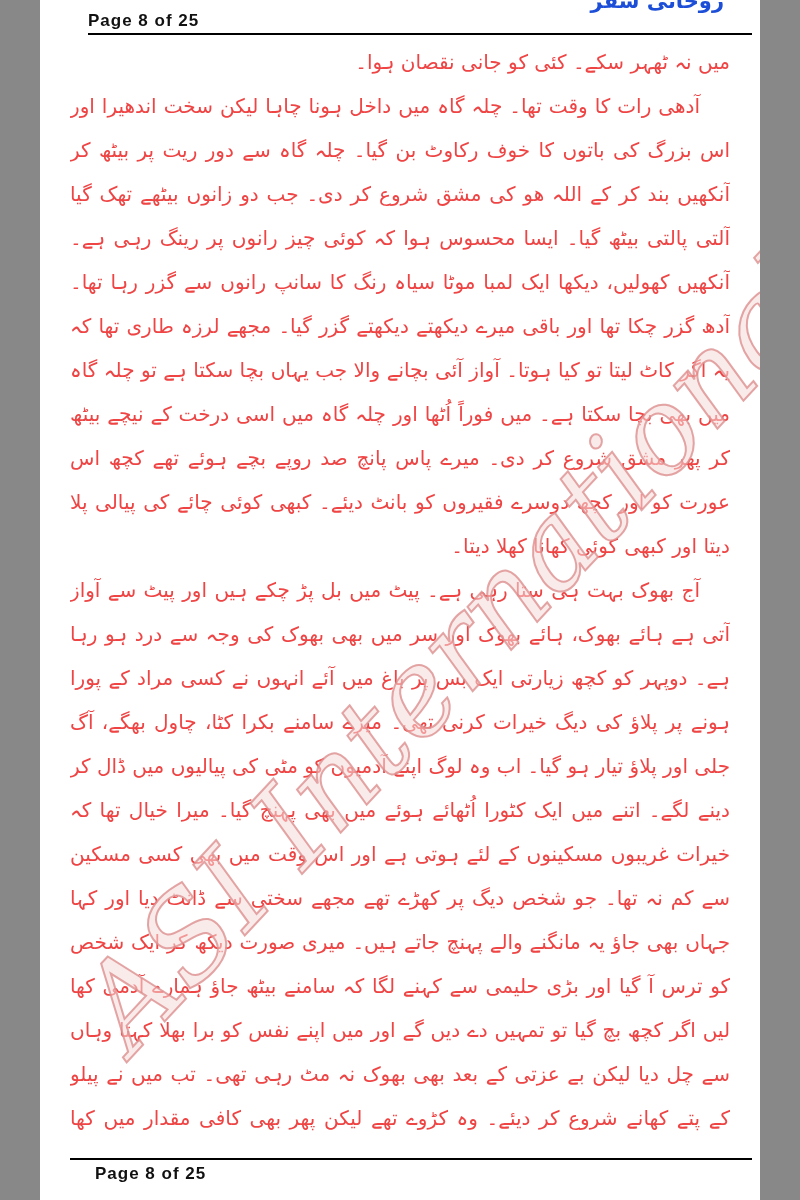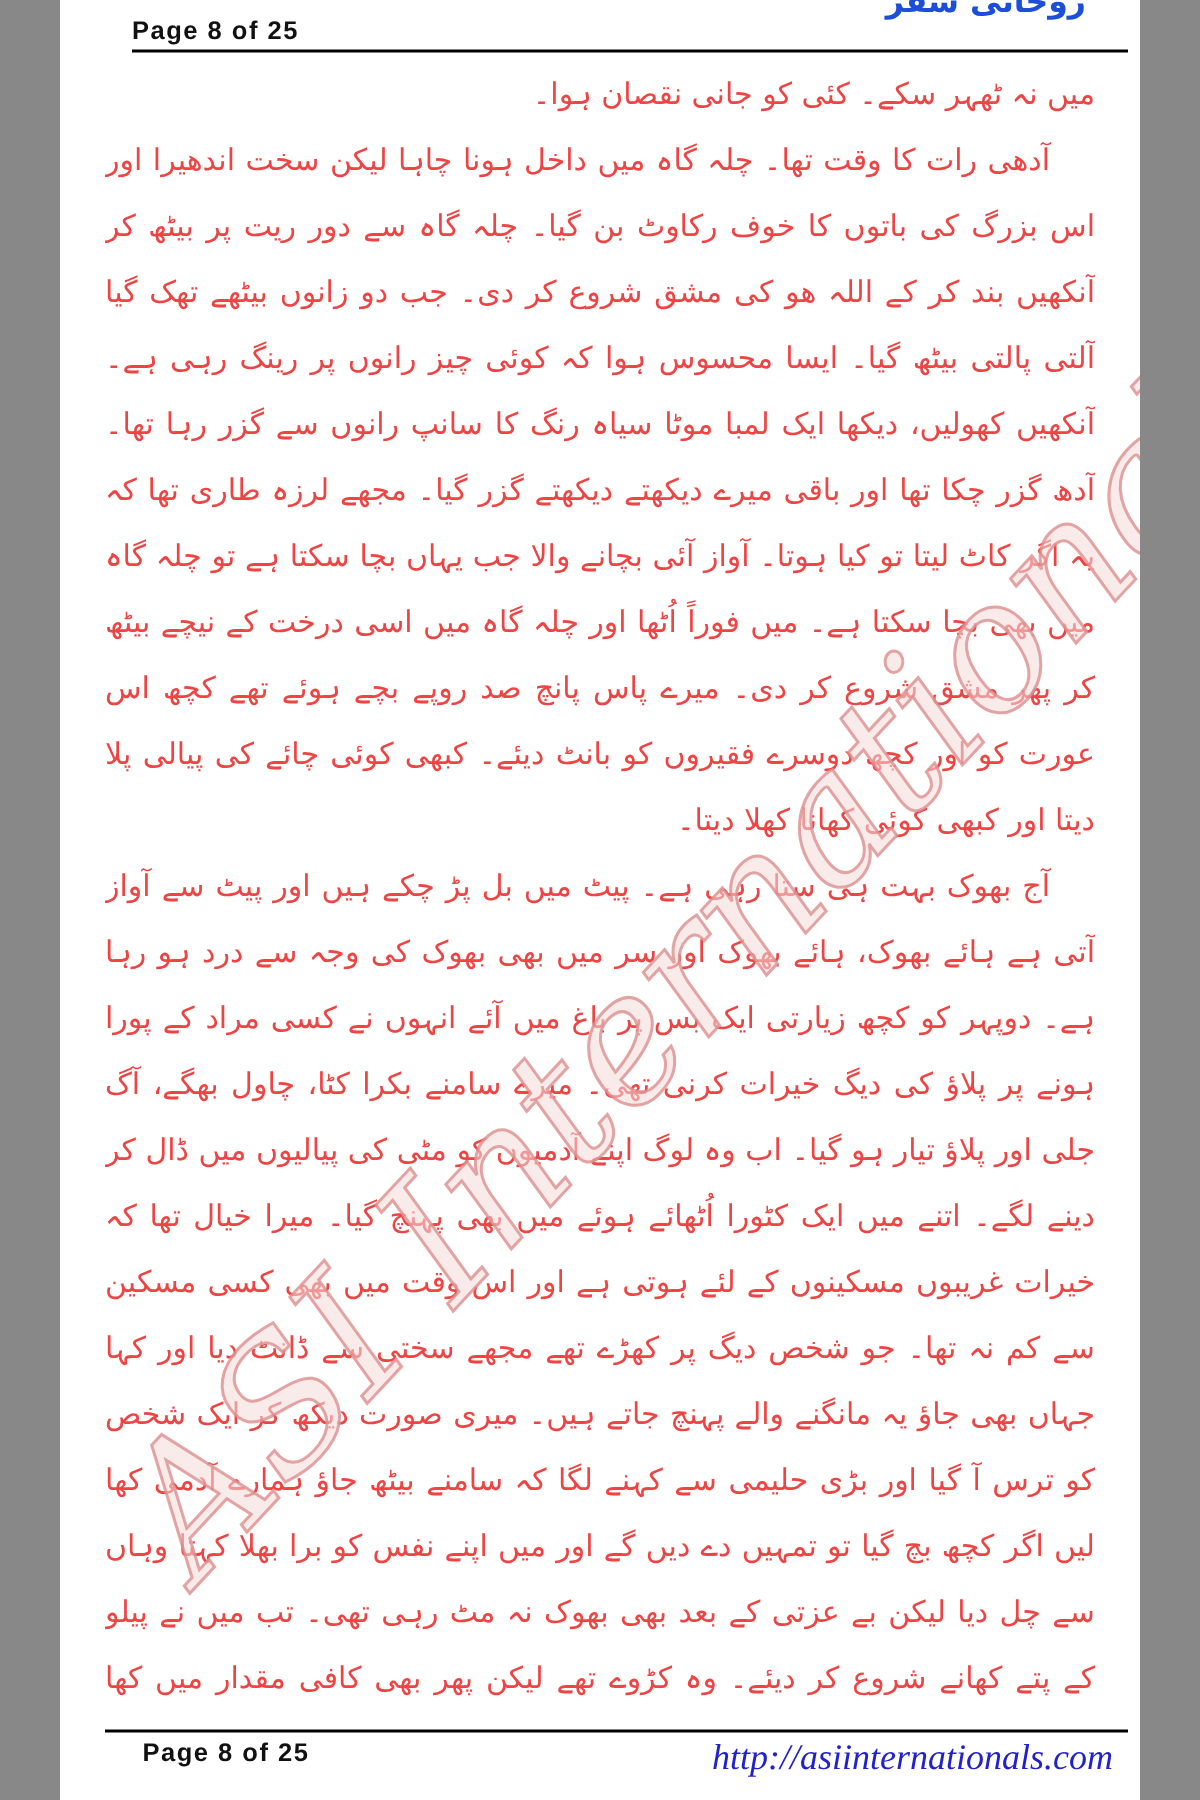--- a/index.html
+++ b/index.html
@@ -87,16 +87,15 @@
 
   <div class="body-text">
     <p class="no-indent">میں نہ ٹھہر سکے۔ کئی کو جانی نقصان ہوا۔</p>
     <p>آدھی رات کا وقت تھا۔ چلہ گاہ میں داخل ہونا چاہا لیکن سخت اندھیرا اور اس بزرگ کی باتوں کا خوف رکاوٹ بن گیا۔ چلہ گاہ سے دور ریت پر بیٹھ کر آنکھیں بند کر کے اللہ ھو کی مشق شروع کر دی۔ جب دو زانوں بیٹھے تھک گیا آلتی پالتی بیٹھ گیا۔ ایسا محسوس ہوا کہ کوئی چیز رانوں پر رینگ رہی ہے۔ آنکھیں کھولیں، دیکھا ایک لمبا موٹا سیاہ رنگ کا سانپ رانوں سے گزر رہا تھا۔ آدھ گزر چکا تھا اور باقی میرے دیکھتے دیکھتے گزر گیا۔ مجھے لرزہ طاری تھا کہ یہ اگر کاٹ لیتا تو کیا ہوتا۔ آواز آئی بچانے والا جب یہاں بچا سکتا ہے تو چلہ گاہ میں بھی بچا سکتا ہے۔ میں فوراً اُٹھا اور چلہ گاہ میں اسی درخت کے نیچے بیٹھ کر پھر مشق شروع کر دی۔ میرے پاس پانچ صد روپے بچے ہوئے تھے کچھ اس عورت کو اور کچھ دوسرے فقیروں کو بانٹ دیئے۔ کبھی کوئی چائے کی پیالی پلا دیتا اور کبھی کوئی کھانا کھلا دیتا۔</p>
     <p>آج بھوک بہت ہی ستا رہی ہے۔ پیٹ میں بل پڑ چکے ہیں اور پیٹ سے آواز آتی ہے ہائے بھوک، ہائے بھوک اور سر میں بھی بھوک کی وجہ سے درد ہو رہا ہے۔ دوپہر کو کچھ زیارتی ایک بس پر باغ میں آئے انہوں نے کسی مراد کے پورا ہونے پر پلاؤ کی دیگ خیرات کرنی تھی۔ میرے سامنے بکرا کٹا، چاول بھگے، آگ جلی اور پلاؤ تیار ہو گیا۔ اب وہ لوگ اپنے آدمیوں کو مٹی کی پیالیوں میں ڈال کر دینے لگے۔ اتنے میں ایک کٹورا اُٹھائے ہوئے میں بھی پہنچ گیا۔ میرا خیال تھا کہ خیرات غریبوں مسکینوں کے لئے ہوتی ہے اور اس وقت میں بھی کسی مسکین سے کم نہ تھا۔ جو شخص دیگ پر کھڑے تھے مجھے سختی سے ڈانٹ دیا اور کہا جہاں بھی جاؤ یہ مانگنے والے پہنچ جاتے ہیں۔ میری صورت دیکھ کر ایک شخص کو ترس آ گیا اور بڑی حلیمی سے کہنے لگا کہ سامنے بیٹھ جاؤ ہمارے آدمی کھا لیں اگر کچھ بچ گیا تو تمہیں دے دیں گے اور میں اپنے نفس کو برا بھلا کہتا وہاں سے چل دیا لیکن بے عزتی کے بعد بھی بھوک نہ مٹ رہی تھی۔ تب میں نے پیلو کے پتے کھانے شروع کر دیئے۔ وہ کڑوے تھے لیکن پھر بھی کافی مقدار میں کھا گیا۔ اب پتوں کی وجہ سے زبان پر چھالے پڑ گئے۔ تیسرے دن مستانی نے کچھ سوکھے ٹکڑے دیئے لیکن چبائے نہ جا سکے۔ مستانی کا حال بھی میری ہی طرح تھا، اگر کوئی زیارتی دو چار روپے دے جاتا تو وہ دکان سے آٹا لے آتی اور جب کہیں سے کچھ نہ ملتا تو بھوک ستاتی۔ دو تین دن تک تو برداشت کرتی آخر گودڑی اُٹھاتی اور کسی نہ کسی گاؤں سے ٹکڑے مانگ لاتی جس سے میرا کام بھی چل پڑتا۔ میں نے وہ ٹکڑے ایک درخت کی جڑ میں رکھ دیئے اور رات کو چلہ گاہ میں چلا گیا۔ آج بھوک کی وجہ سے ذکر انفاس صحیح طور پر نہ ہوا۔ صبح زبان قدرے بہتر نظر آئی۔ جب درخت کی طرف گیا تو ٹکڑے کوئی کتا لے گیا تھا۔ بڑا افسوس ہوا۔ اب مستانی کی چھونپڑی کی طرف گیا۔ مستانی عید منانے کے لئے علی الصبح ہی بھٹ شاہ چلی گئی تھی۔ چھونپڑی میں تلاش کیا کہ شاید کچھ کھانے کو مل جائے لیکن کچھ بھی نہ ملا۔</p>
 
   </div>
 
   <div class="footer">
     <span class="page-label">Page 8 of 25</span>
-    <a class="footer-url" href="#">http://asiinternationals.com</a>
   </div>
 
 </div>
 
 </body></html>

